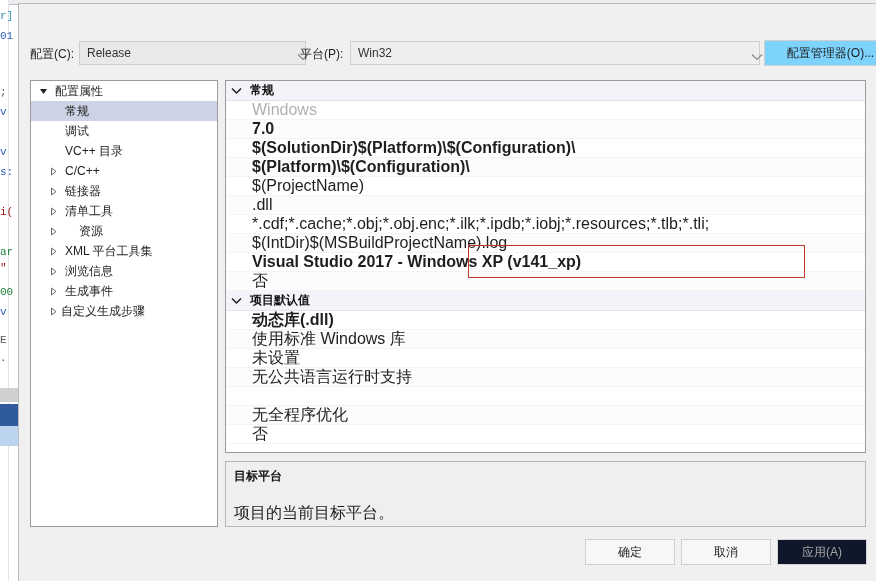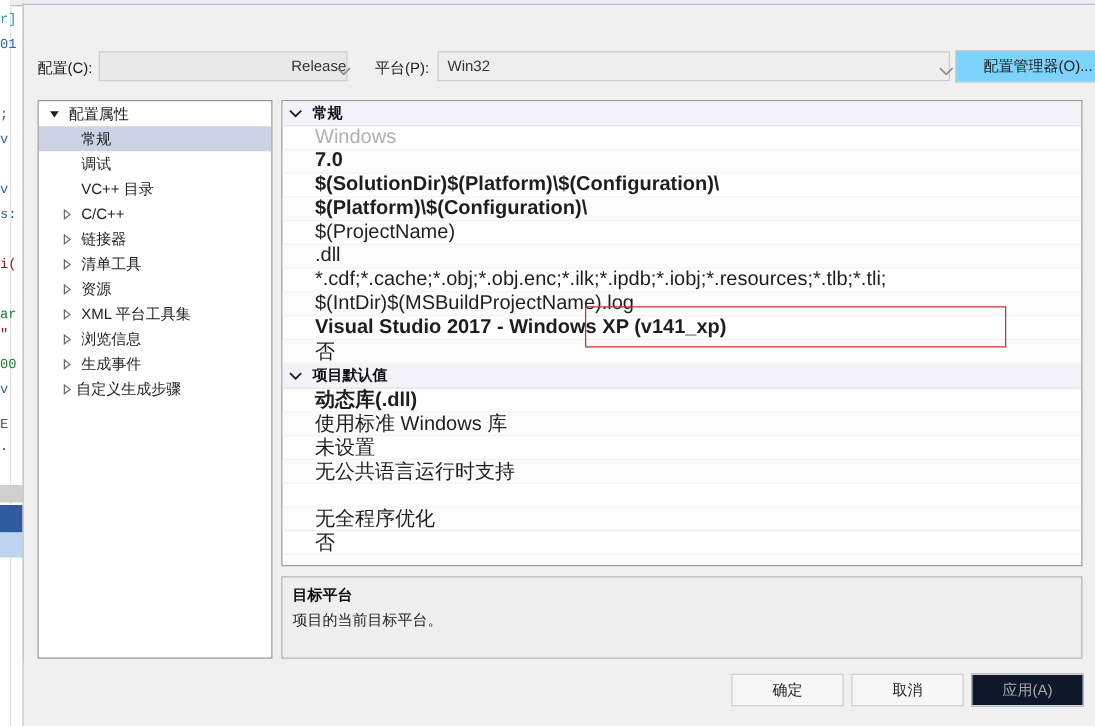--- a/index.html
+++ b/index.html
@@ -106,21 +106,21 @@
     box-sizing: border-box;
     display: flex; align-items: center;
     padding-left: 7px;
     font-size: 12px; color: #333;
   }
   .combo .caret {
     position: absolute; right: 8px; top: 50%; transform: translateY(-50%);
     width: 0; height: 0;
   }
   .combo .caret svg { display: block; }
-  #combo-config { left: 60px; width: 199px; justify-content: flex-end; }
+  #combo-config { left: 60px; width: 227px; }
   #combo-platform { left: 331px; width: 410px; background:#eeeeee; }
   #lbl-config { left: 11px; }
   #lbl-platform { left: 281px; }
   #btn-config-mgr {
     position: absolute; left: 745px; top: 5px; width: 133px; height: 26px;
     background: #7dd3fc;
     border: 1px solid #cfcfcf;
     box-sizing: border-box;
     font-size: 12px; color: #1e1e1e;
     display: flex; align-items: center; justify-content: center;
@@ -197,21 +197,21 @@
 
   #desc-panel {
     position: absolute; left: 206px; top: 457px;
     width: 641px; height: 66px;
     background: #efefef;
     border: 1px solid #b6b6b6;
     box-sizing: border-box;
     padding: 6px 8px;
   }
   #desc-title { font-weight: bold; font-size: 12px; color: #101010; }
-  #desc-body  { font-size: 12px; color: #1e1e1e; margin-top: 3px; }
+  #desc-body  { font-size: 16px; color: #1e1e1e; margin-top: 18px; }
 
   
   #footer {
     position: absolute; left: 0; bottom: 0; right: 0; height: 52px;
     background: #f0f0f0;
   }
   .fbtn {
     position: absolute; top: 10px; height: 26px; width: 90px;
     border: 1px solid #cfcfcf;
     background: #f7f7f7;
@@ -340,21 +340,21 @@
           </svg>
         </span>
         <span style="margin-left: 4px;">清单工具</span>
       </div>
       <div class="tree-item">
         <span class="tw" style="margin-left: 14px;">
           <svg width="9" height="9" viewBox="0 0 9 9">
             <path d="M2.5 1 L2.5 8 L7 4.5 Z" fill="none" stroke="#6a6a6a" stroke-width="1"></path>
           </svg>
         </span>
-        <span style="margin-left: 4px;">资源</span>
+        <span style="margin-left: 18px;">资源</span>
       </div>
       <div class="tree-item">
         <span class="tw" style="margin-left: 14px;">
           <svg width="9" height="9" viewBox="0 0 9 9">
             <path d="M2.5 1 L2.5 8 L7 4.5 Z" fill="none" stroke="#6a6a6a" stroke-width="1"></path>
           </svg>
         </span>
         <span style="margin-left: 4px;">XML 平台工具集</span>
       </div>
       <div class="tree-item">

